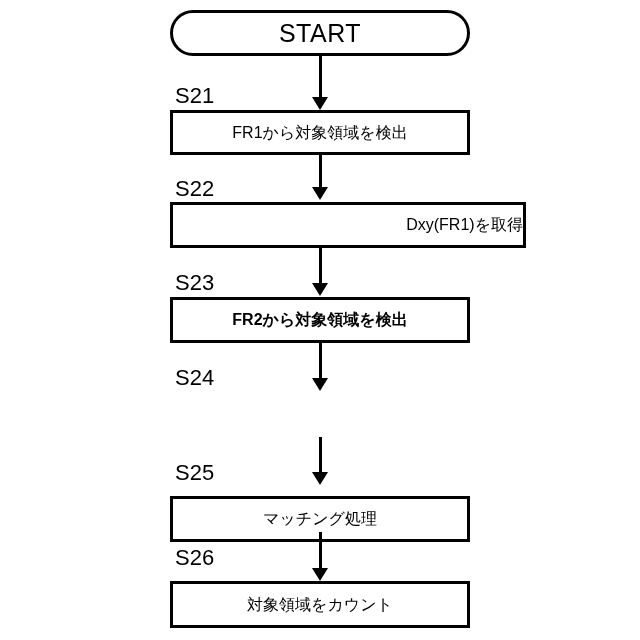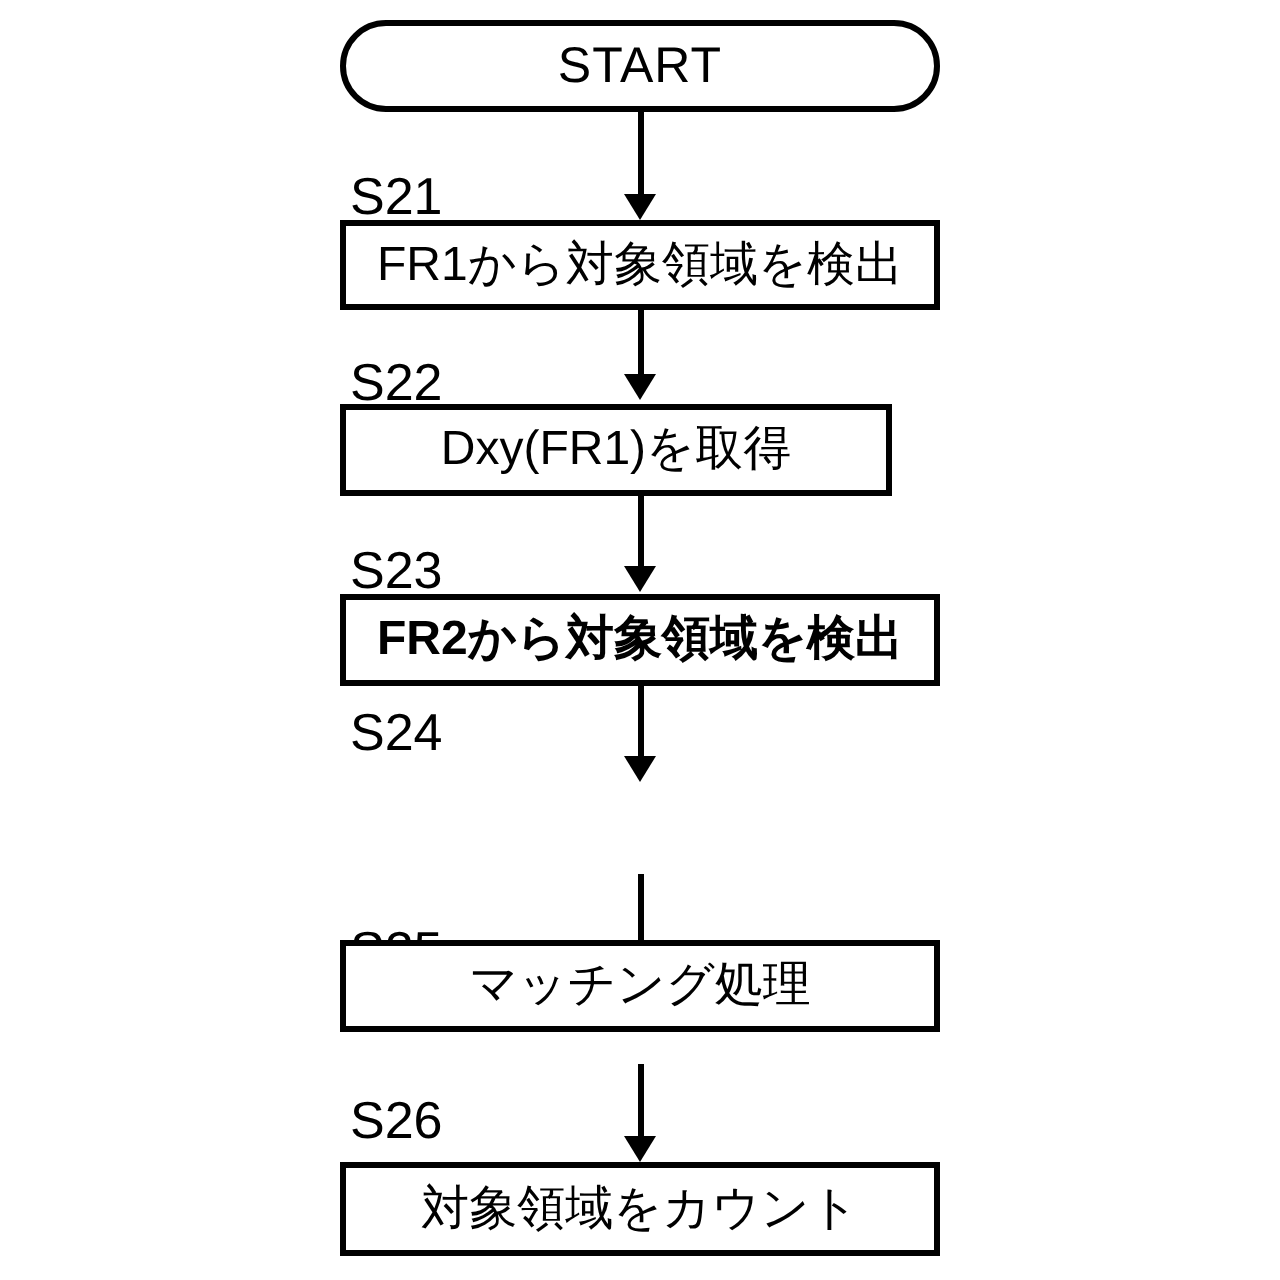--- a/index.html
+++ b/index.html
@@ -36,29 +36,29 @@
   .process {
     position: absolute;
     box-sizing: border-box;
     border: 3px solid #000000;
     background: #ffffff;
     display: flex;
     align-items: center;
     justify-content: center;
   }
   .process .label {
-    font-size: 24px;
+    font-size: 16px;
     color: #000000;
     line-height: 1;
     white-space: nowrap;
   }
   
   .step-tag {
     position: absolute;
-    font-size: 26px;
+    font-size: 22px;
     color: #000000;
     line-height: 1;
     white-space: nowrap;
   }
   
   .connector {
     position: absolute;
   }
   .connector .shaft {
     position: absolute;
@@ -95,48 +95,48 @@
   <div class="process" style="left:170px; top:110px; width:300px; height:45px;">
     <span class="label">FR1から対象領域を検出</span>
   </div>
 
   <div class="connector" style="left:319px; top:155px; height:45px;">
     <div class="shaft" style="height:32px;"></div>
     <div class="head" style="top:32px;"></div>
   </div>
 
   <div class="step-tag" style="left:175px; top:178px;">S22</div>
-  <div class="process" style="left:170px; top:202px; width:276px; height:46px;">
+  <div class="process" style="left:170px; top:202px; width:356px; height:46px;justify-content:flex-end;">
     <span class="label">Dxy(FR1)を取得</span>
   </div>
 
   <div class="connector" style="left:319px; top:248px; height:48px;">
     <div class="shaft" style="height:35px;"></div>
     <div class="head" style="top:35px;"></div>
   </div>
 
   <div class="step-tag" style="left:175px; top:272px;">S23</div>
   <div class="process" style="left:170px; top:297px; width:300px; height:46px;font-weight:bold;">
     <span class="label">FR2から対象領域を検出</span>
   </div>
 
   <div class="connector" style="left:319px; top:343px; height:48px;">
     <div class="shaft" style="height:35px;"></div>
     <div class="head" style="top:35px;"></div>
   </div>
 
-  <div class="step-tag" style="left:175px; top:353px;">S24</div>
+  <div class="step-tag" style="left:175px; top:367px;">S24</div>
 
   <div class="connector" style="left:319px; top:437px; height:48px;">
     <div class="shaft" style="height:35px;"></div>
     <div class="head" style="top:35px;"></div>
   </div>
 
   <div class="step-tag" style="left:175px; top:462px;">S25</div>
-  <div class="process" style="left:170px; top:470px; width:300px; height:46px;">
+  <div class="process" style="left:170px; top:496px; width:300px; height:46px;">
     <span class="label">マッチング処理</span>
   </div>
 
   <div class="connector" style="left:319px; top:532px; height:49px;">
     <div class="shaft" style="height:36px;"></div>
     <div class="head" style="top:36px;"></div>
   </div>
 
   <div class="step-tag" style="left:175px; top:547px;text-align:center;">S26</div>
   <div class="process" style="left:170px; top:581px; width:300px; height:47px;">

